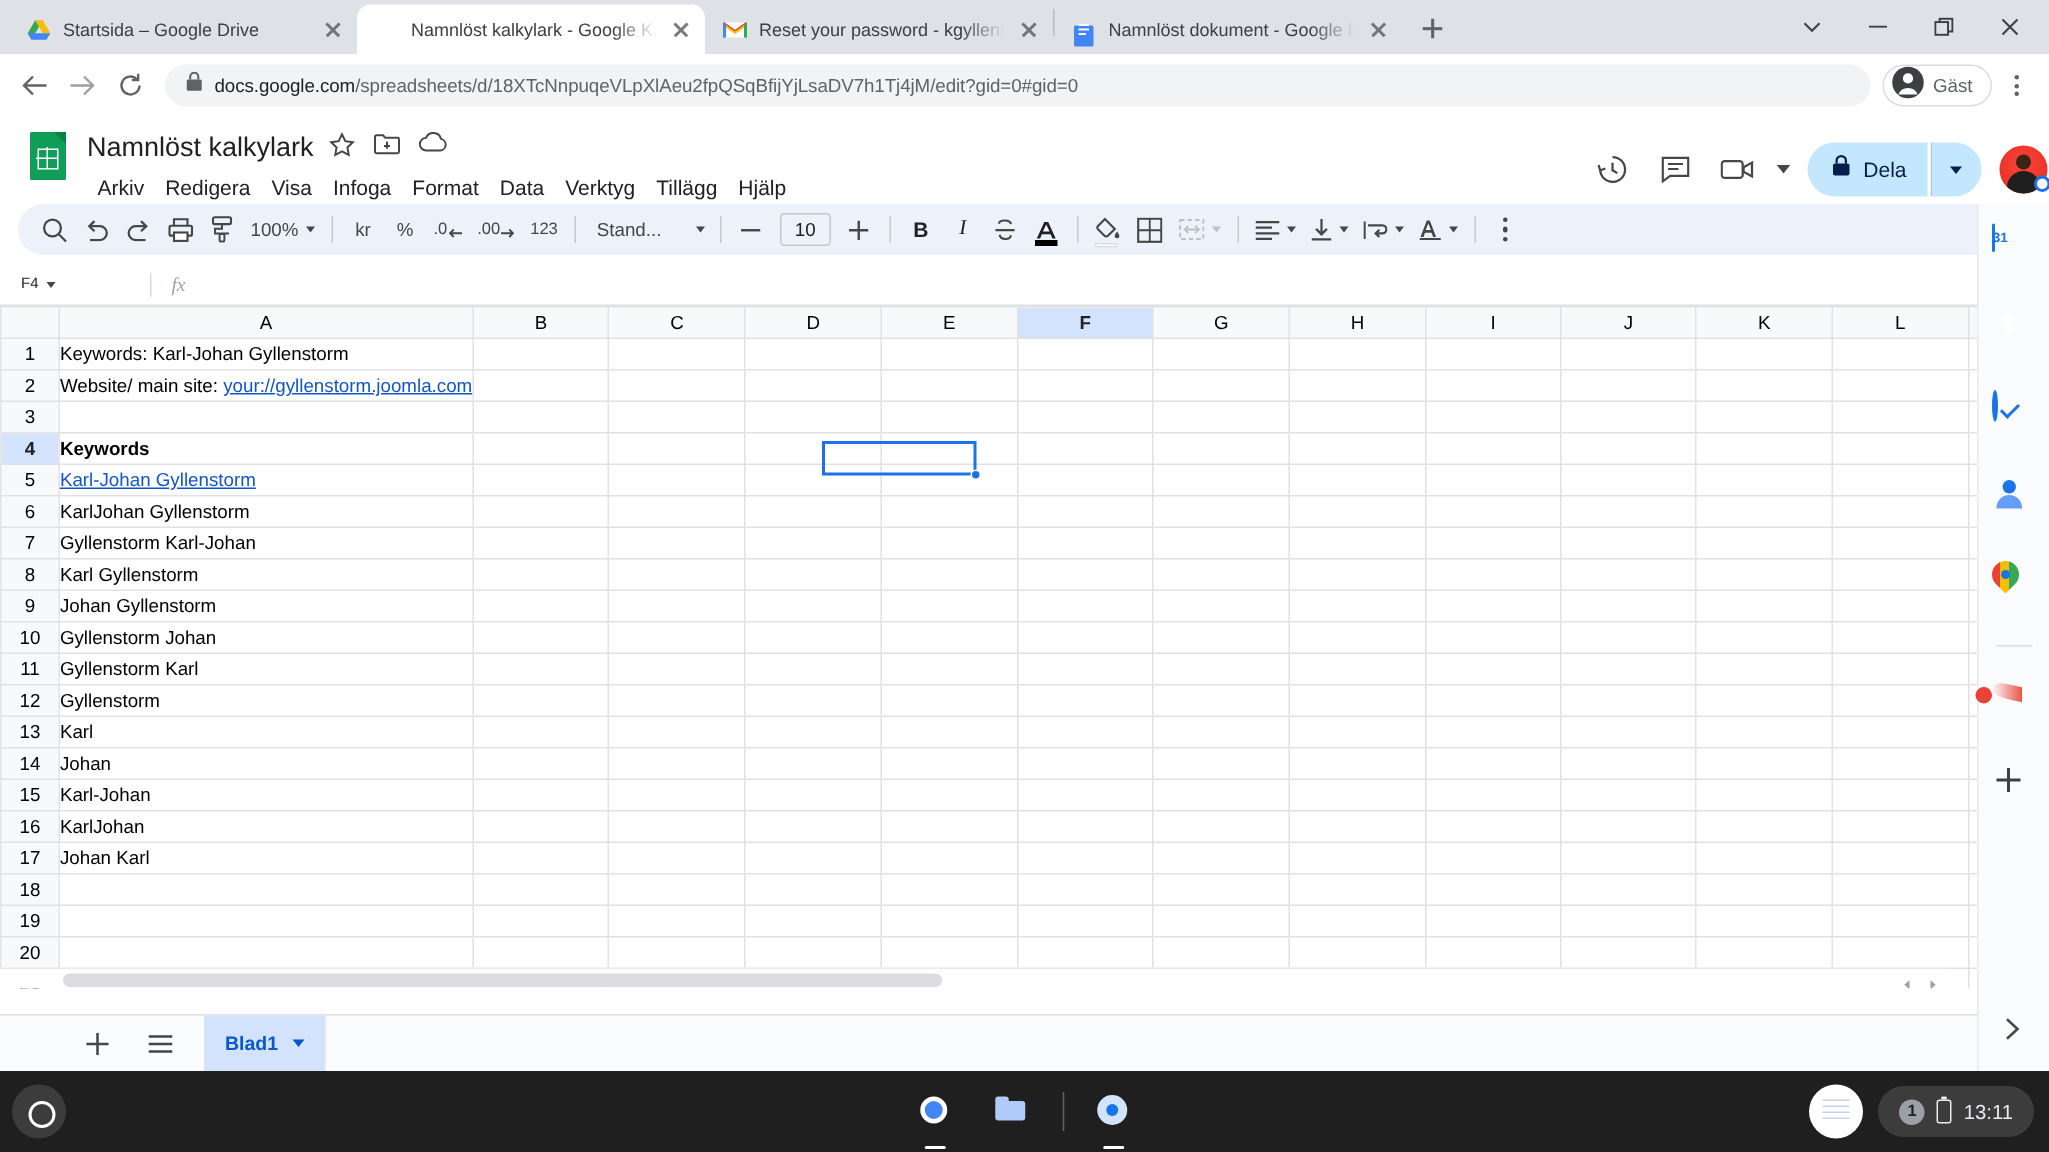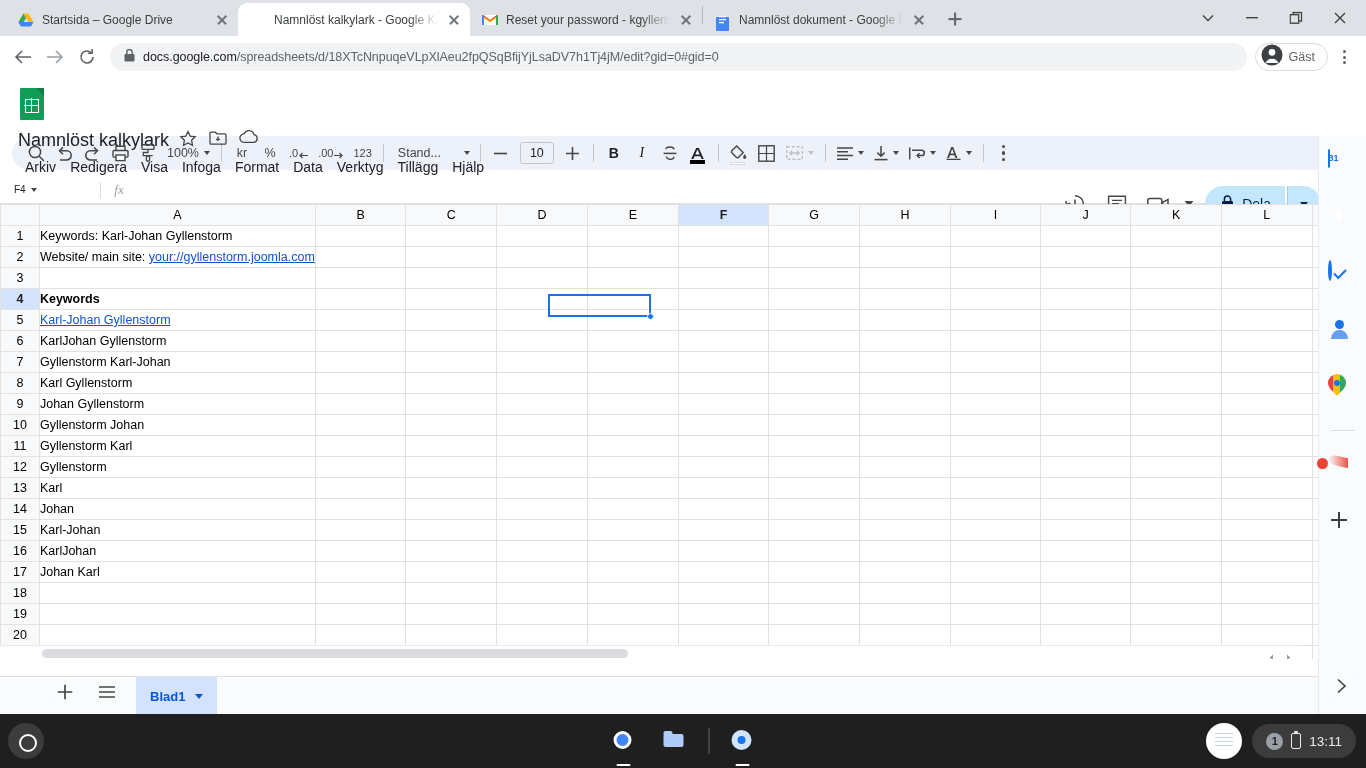--- a/index.html
+++ b/index.html
@@ -76,21 +76,21 @@
   }
   .guest-label { font-size:12.5px; color:#5f6368; }
   .kebab { width:28px;height:28px;position:relative;flex:0 0 28px; }
   .kebab i { position:absolute; left:13px; width:3px;height:3px;border-radius:50%;background:#5f6368; }
   .kebab i:nth-child(1){top:7px;} .kebab i:nth-child(2){top:12.5px;} .kebab i:nth-child(3){top:18px;}
 
   
   .sheets { position:absolute; left:0; top:78px; width:1366px; height:636px; background:#fff; }
 
   
-  .dochead { display:flex; padding:6px 0 0 12px; height:58px;flex-direction:column; }
+  .dochead { display:flex; padding:6px 0 0 12px; height:58px; }
   .doc-logo { width:40px;height:40px;position:relative;flex:0 0 40px;margin-top:2px; }
   .doc-logo .page { position:absolute; left:8px; top:2px; width:24px; height:32px; background:#0f9d58; border-radius:1px; }
   .doc-logo .fold { position:absolute; right:8px; top:2px; width:0;height:0;border-left:8px solid transparent;border-top:8px solid #0b8043;}
   .doc-logo .tbl { position:absolute; left:13px; top:13px; width:14px;height:14px;border:1.6px solid #fff; }
   .doc-logo .tbl::before{content:"";position:absolute;left:-1.6px;top:4.8px;width:14px;height:1.6px;background:#fff;}
   .doc-logo .tbl::after{content:"";position:absolute;left:4.8px;top:-1.6px;width:1.6px;height:14px;background:#fff;}
   .doc-meta { margin-left:6px; }
   .titlerow { display:flex; align-items:center; gap:10px; height:28px; }
   .doctitle { font-size:18px; color:#202124; font-family:"Liberation Sans",sans-serif; }
   .ticon { width:20px;height:20px;position:relative; }
@@ -155,21 +155,21 @@
 
   
   .vscroll{position:absolute;right:0;top:0;width:13px;height:455px;background:#fff;border-left:1px solid #e8eaed;}
   .vthumb{position:absolute;left:2px;top:4px;width:9px;height:36px;border-radius:5px;background:#dadce0;}
   .sbtn{position:absolute;left:0;width:13px;height:13px;}
   .hscroll{position:absolute;left:0;bottom:0;width:1297px;height:14px;background:#fff;border-top:1px solid #e8eaed;}
   .hthumb{position:absolute;left:42px;top:3px;width:586px;height:9px;border-radius:5px;background:#dadce0;}
   .harrows{position:absolute;right:4px;top:2px;display:flex;gap:8px;}
 
   
-  .sheetbar{position:absolute;left:0;bottom:0;width:1318px;height:38px;background:#f9fbfd;border-top:1px solid #e0e0e0;display:flex;align-items:flex-start;padding-left:48px;gap:8px;}
+  .sheetbar{position:absolute;left:0;bottom:0;width:1318px;height:38px;background:#f9fbfd;border-top:1px solid #e0e0e0;display:flex;align-items:center;padding-left:48px;gap:8px;}
   .sb-btn{width:34px;height:30px;position:relative;border-radius:4px;}
   .sb-btn svg{position:absolute;left:50%;top:50%;transform:translate(-50%,-50%);}
   .sheet-tab{height:38px;display:flex;align-items:center;gap:10px;padding:0 14px;background:#d3e3fd;font-size:13px;color:#0b57d0;font-weight:700;margin-left:4px;}
   .sheet-caret{width:0;height:0;border-left:4px solid transparent;border-right:4px solid transparent;border-top:5px solid #0b57d0;}
 
   
   .sidepanel{position:absolute;right:0;top:136px;width:48px;height:578px;background:#f9fbfd;border-left:1px solid #e8eaed;display:flex;flex-direction:column;align-items:center;padding-top:14px;}
   .sp-icon{width:30px;height:30px;margin-bottom:26px;position:relative;}
   .sp-div{width:24px;height:1px;background:#dadce0;margin:0 0 22px 0;}
   .sp-expand{position:absolute;bottom:14px;left:50%;transform:translateX(-50%);width:28px;height:28px;}

